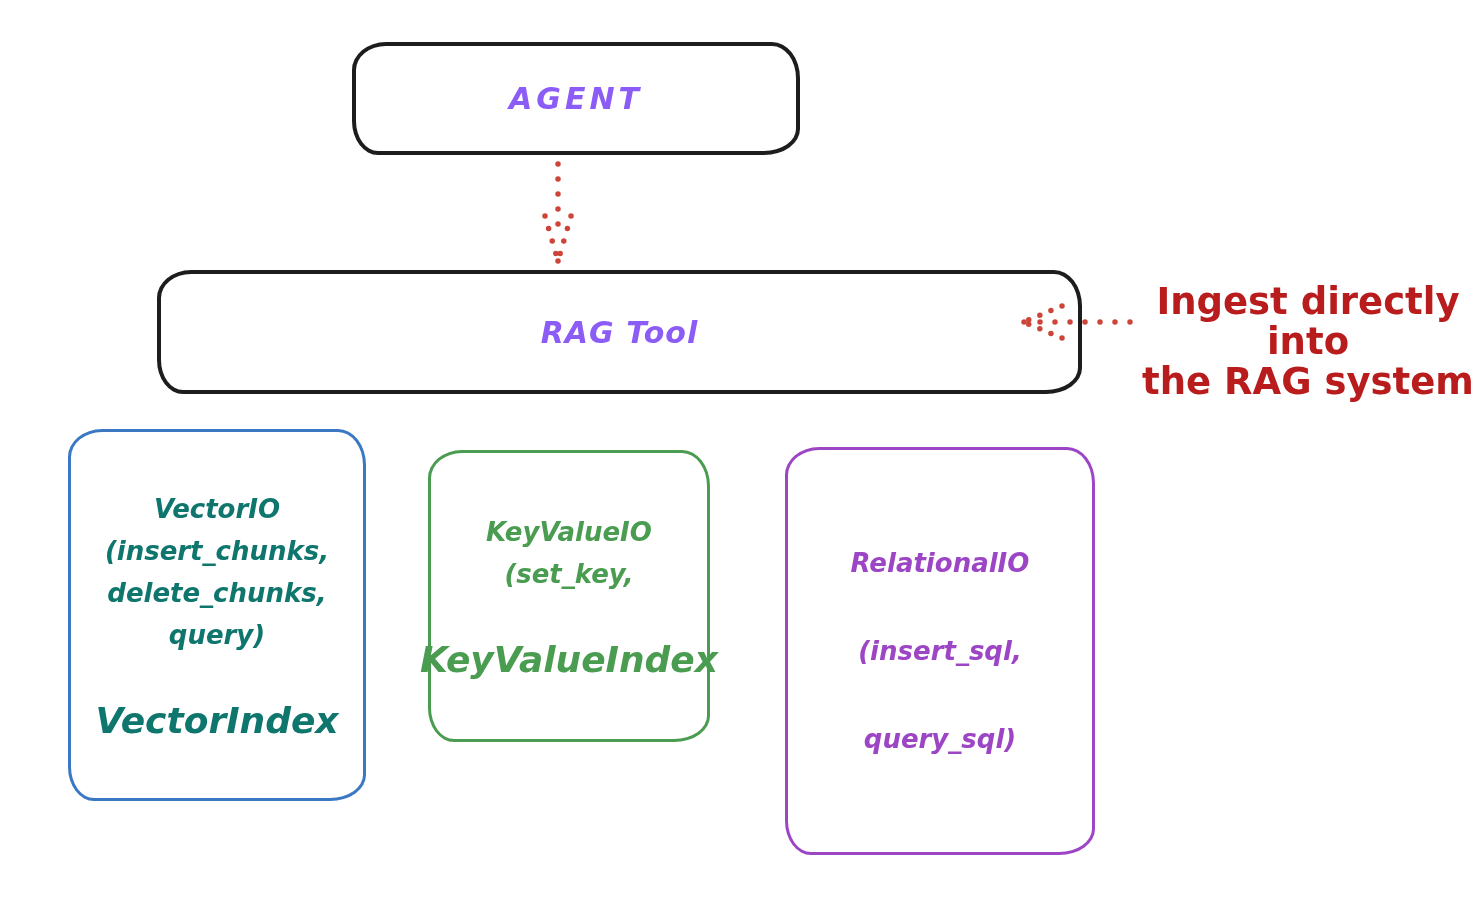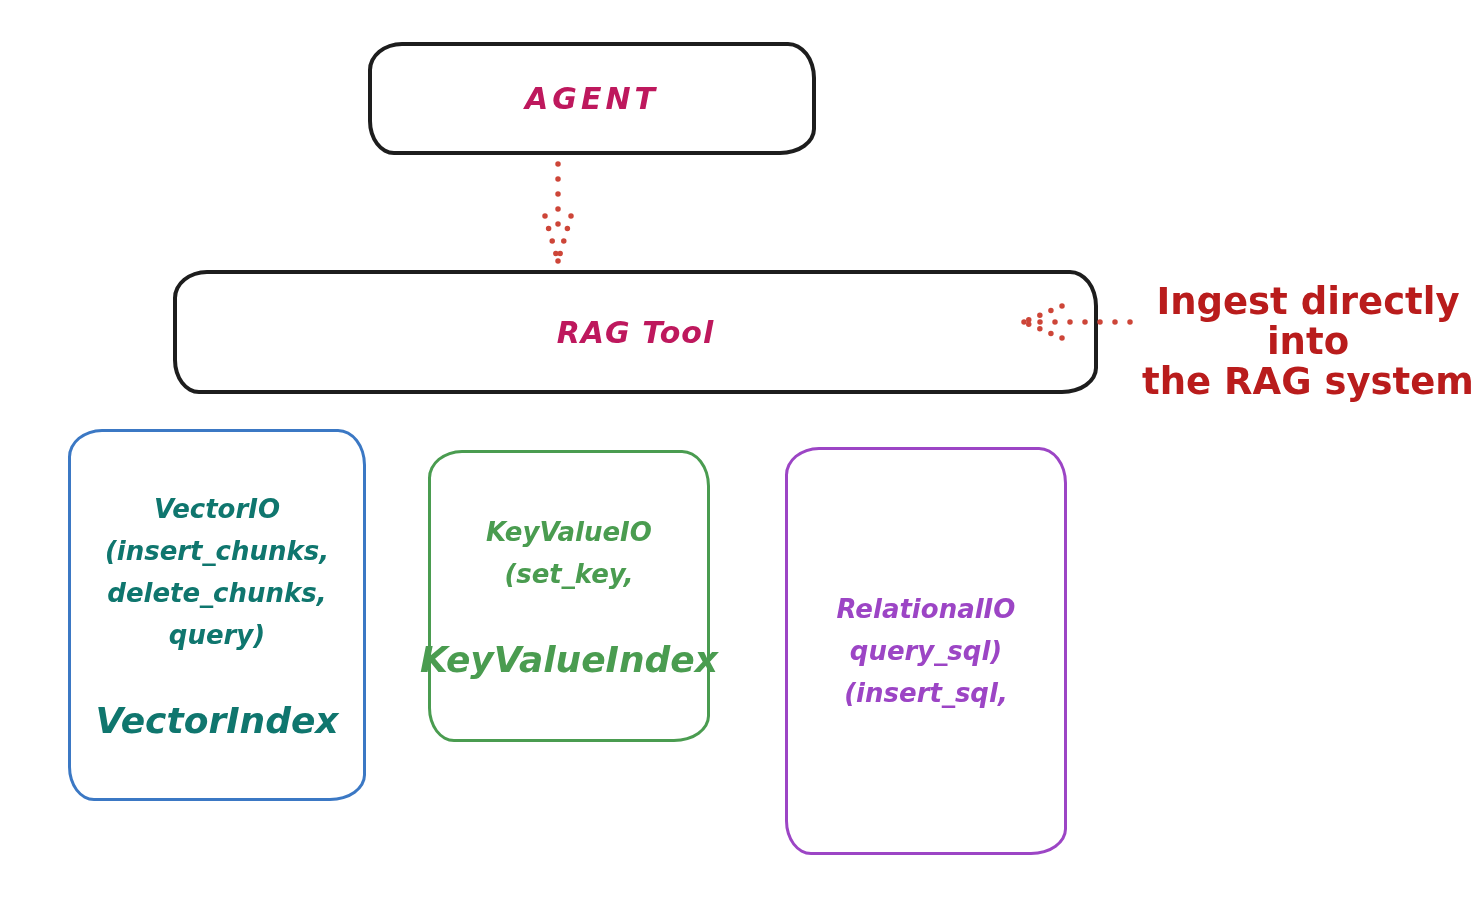--- a/index.html
+++ b/index.html
@@ -19,22 +19,21 @@
     display: flex; align-items: center; justify-content: center;
     text-align: center;
   }
   
   .sketch {
     border-style: solid;
     border-radius: 34px 28px 36px 26px / 28px 36px 26px 34px;
   }
   .black-node {
     border-color: #1d1d1d; border-width: 4px;
-    color: #be185d;
-    margin-left: 16px;
+    color: #8b5cf6;
   }
   .agent-box   { left: 352px; top: 42px;  width: 448px; height: 113px; }
   .rag-box     { left: 157px; top: 270px; width: 925px; height: 124px; }
   .agent-box .label {
     font-size: 30px; font-weight: bold; font-style: italic;
     letter-spacing: 4px;
   }
   .rag-box .label {
     font-size: 30px; font-weight: bold; font-style: italic;
     letter-spacing: 1px;
@@ -47,21 +46,21 @@
   .backend .io-line {
     font-size: 26px; font-weight: bold; font-style: italic;
     line-height: 42px; white-space: nowrap;
   }
   .backend .index-label {
     font-size: 36px; font-weight: bold; font-style: italic;
     line-height: 42px; margin-top: 44px; white-space: nowrap;
   }
   .vector-box     { left: 68px;  top: 429px; width: 298px; height: 372px; border-color: #3b78c4; color: #0f766e; }
   .keyvalue-box   { left: 428px; top: 450px; width: 282px; height: 292px; border-color: #4a9c50; color: #4a9c50; }
-  .relational-box { left: 785px; top: 447px; width: 282px; height: 408px; border-color: #9c45c5; color: #9c45c5; }
+  .relational-box { left: 785px; top: 447px; width: 310px; height: 408px; border-color: #9c45c5; color: #9c45c5; gap: 46px; }
 
   .arrow-svg { position: absolute; overflow: visible; }
   .down-arrow  { left: 539px;  top: 160px; }
   .left-arrow  { left: 1016px; top: 298px; }
 
   .annotation-text {
     position: absolute; left: 1140px; top: 282px; width: 336px;
     color: #b91c1c; text-align: center;
     font-size: 37px; font-weight: bold; 
     line-height: 40px;
@@ -112,17 +111,17 @@
   </div>
 
   <div class="node sketch backend keyvalue-box">
     <div class="io-line">KeyValueIO</div>
     <div class="io-line">(set_key,</div>
     <div class="index-label">KeyValueIndex</div>
   </div>
 
   <div class="node sketch backend relational-box">
     <div class="io-line">RelationalIO</div>
+    <div class="io-line">(insert_sql,</div>
     <div class="io-line">query_sql)</div>
-    <div class="io-line">(insert_sql,</div>
   </div>
 
 </div>
 
 </body></html>

